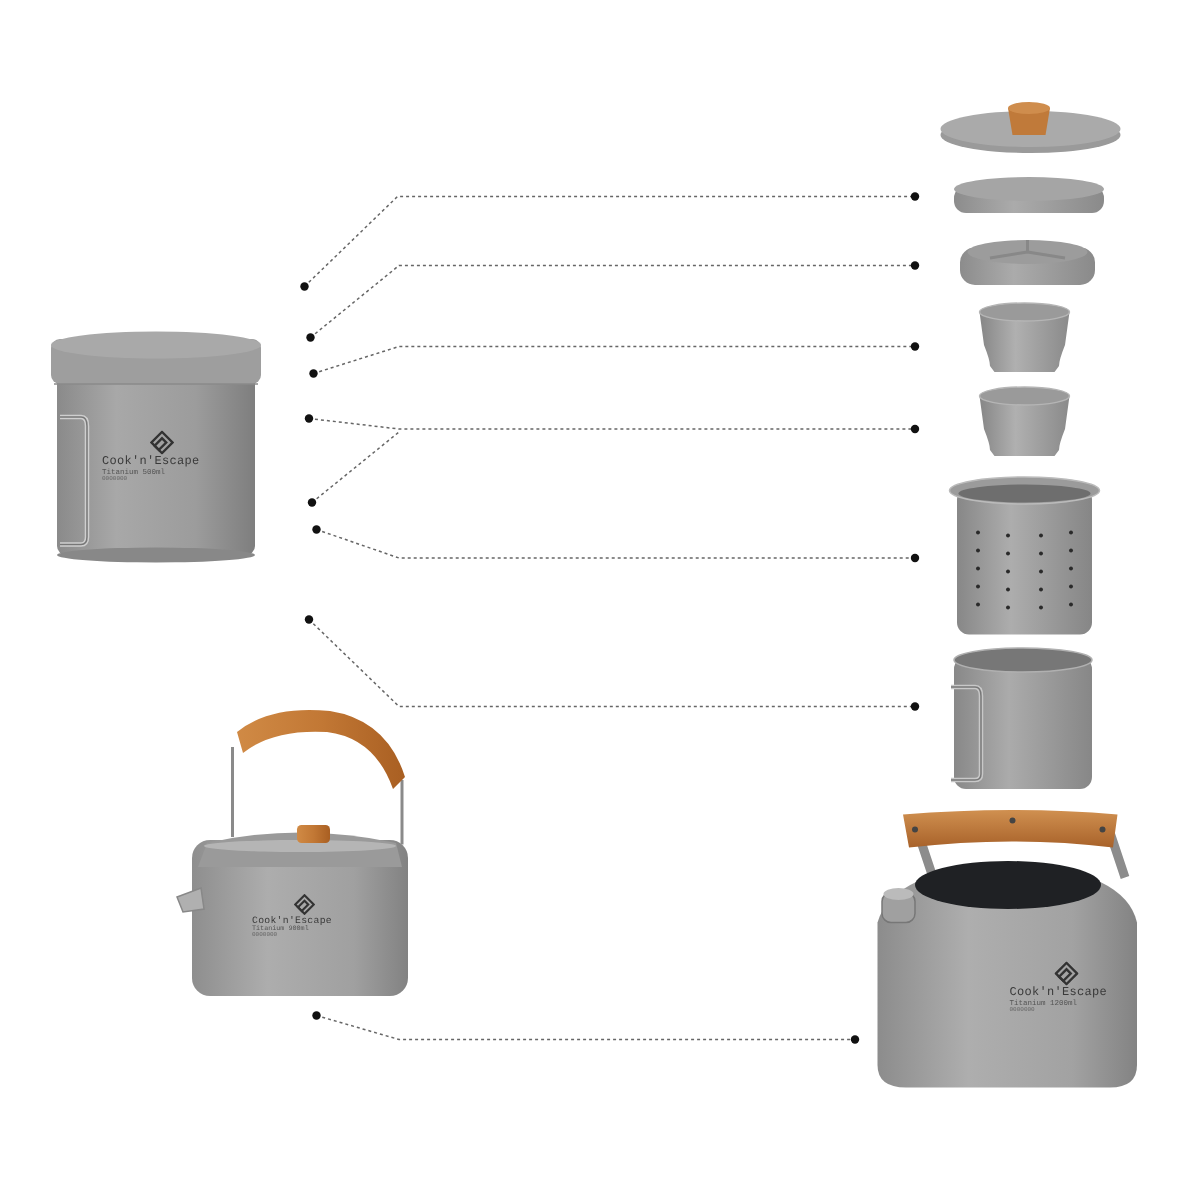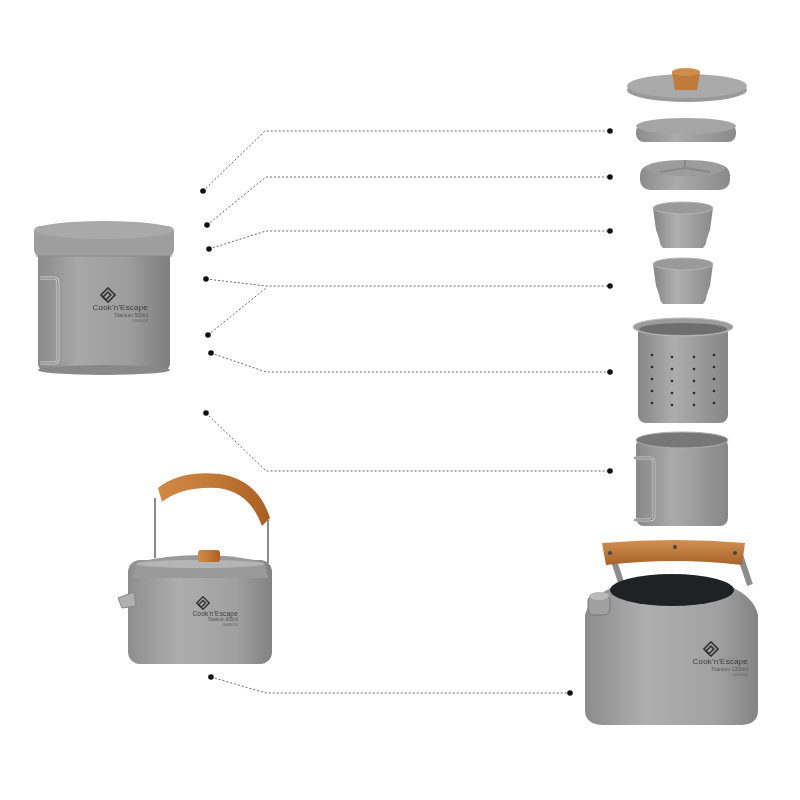--- a/index.html
+++ b/index.html
@@ -1,19 +1,19 @@
 <!DOCTYPE html>
 <html><head>
 <meta charset="utf-8">
 <style>
   html,body{margin:0;padding:0;background:#ffffff;}
   body{width:800px;height:800px;position:relative;overflow:hidden;font-family:"Liberation Sans",sans-serif;}
   .abs{position:absolute;}
   svg.lines{position:absolute;left:0;top:0;width:800px;height:800px;}
-  .logo{position:absolute;text-align:right;color:#3a3a3a;font-family:Liberation Sans, sans-serif;}
+  .logo{position:absolute;text-align:left;color:#3a3a3a;font-family:Liberation Mono, monospace;}
   .logo .mark{display:block;margin:0 auto;}
   .logo .brand{display:block;font-size:8px;letter-spacing:0.2px;white-space:nowrap;}
   .logo .spec{display:block;font-size:5px;color:#555;white-space:nowrap;}
   .logo .serial{display:block;font-size:4px;color:#666;white-space:nowrap;}
 </style>
 </head>
 <body>
 
 <svg class="lines" viewBox="0 0 800 800">
   <g stroke="#666" stroke-width="1" stroke-dasharray="2,2" fill="none">

